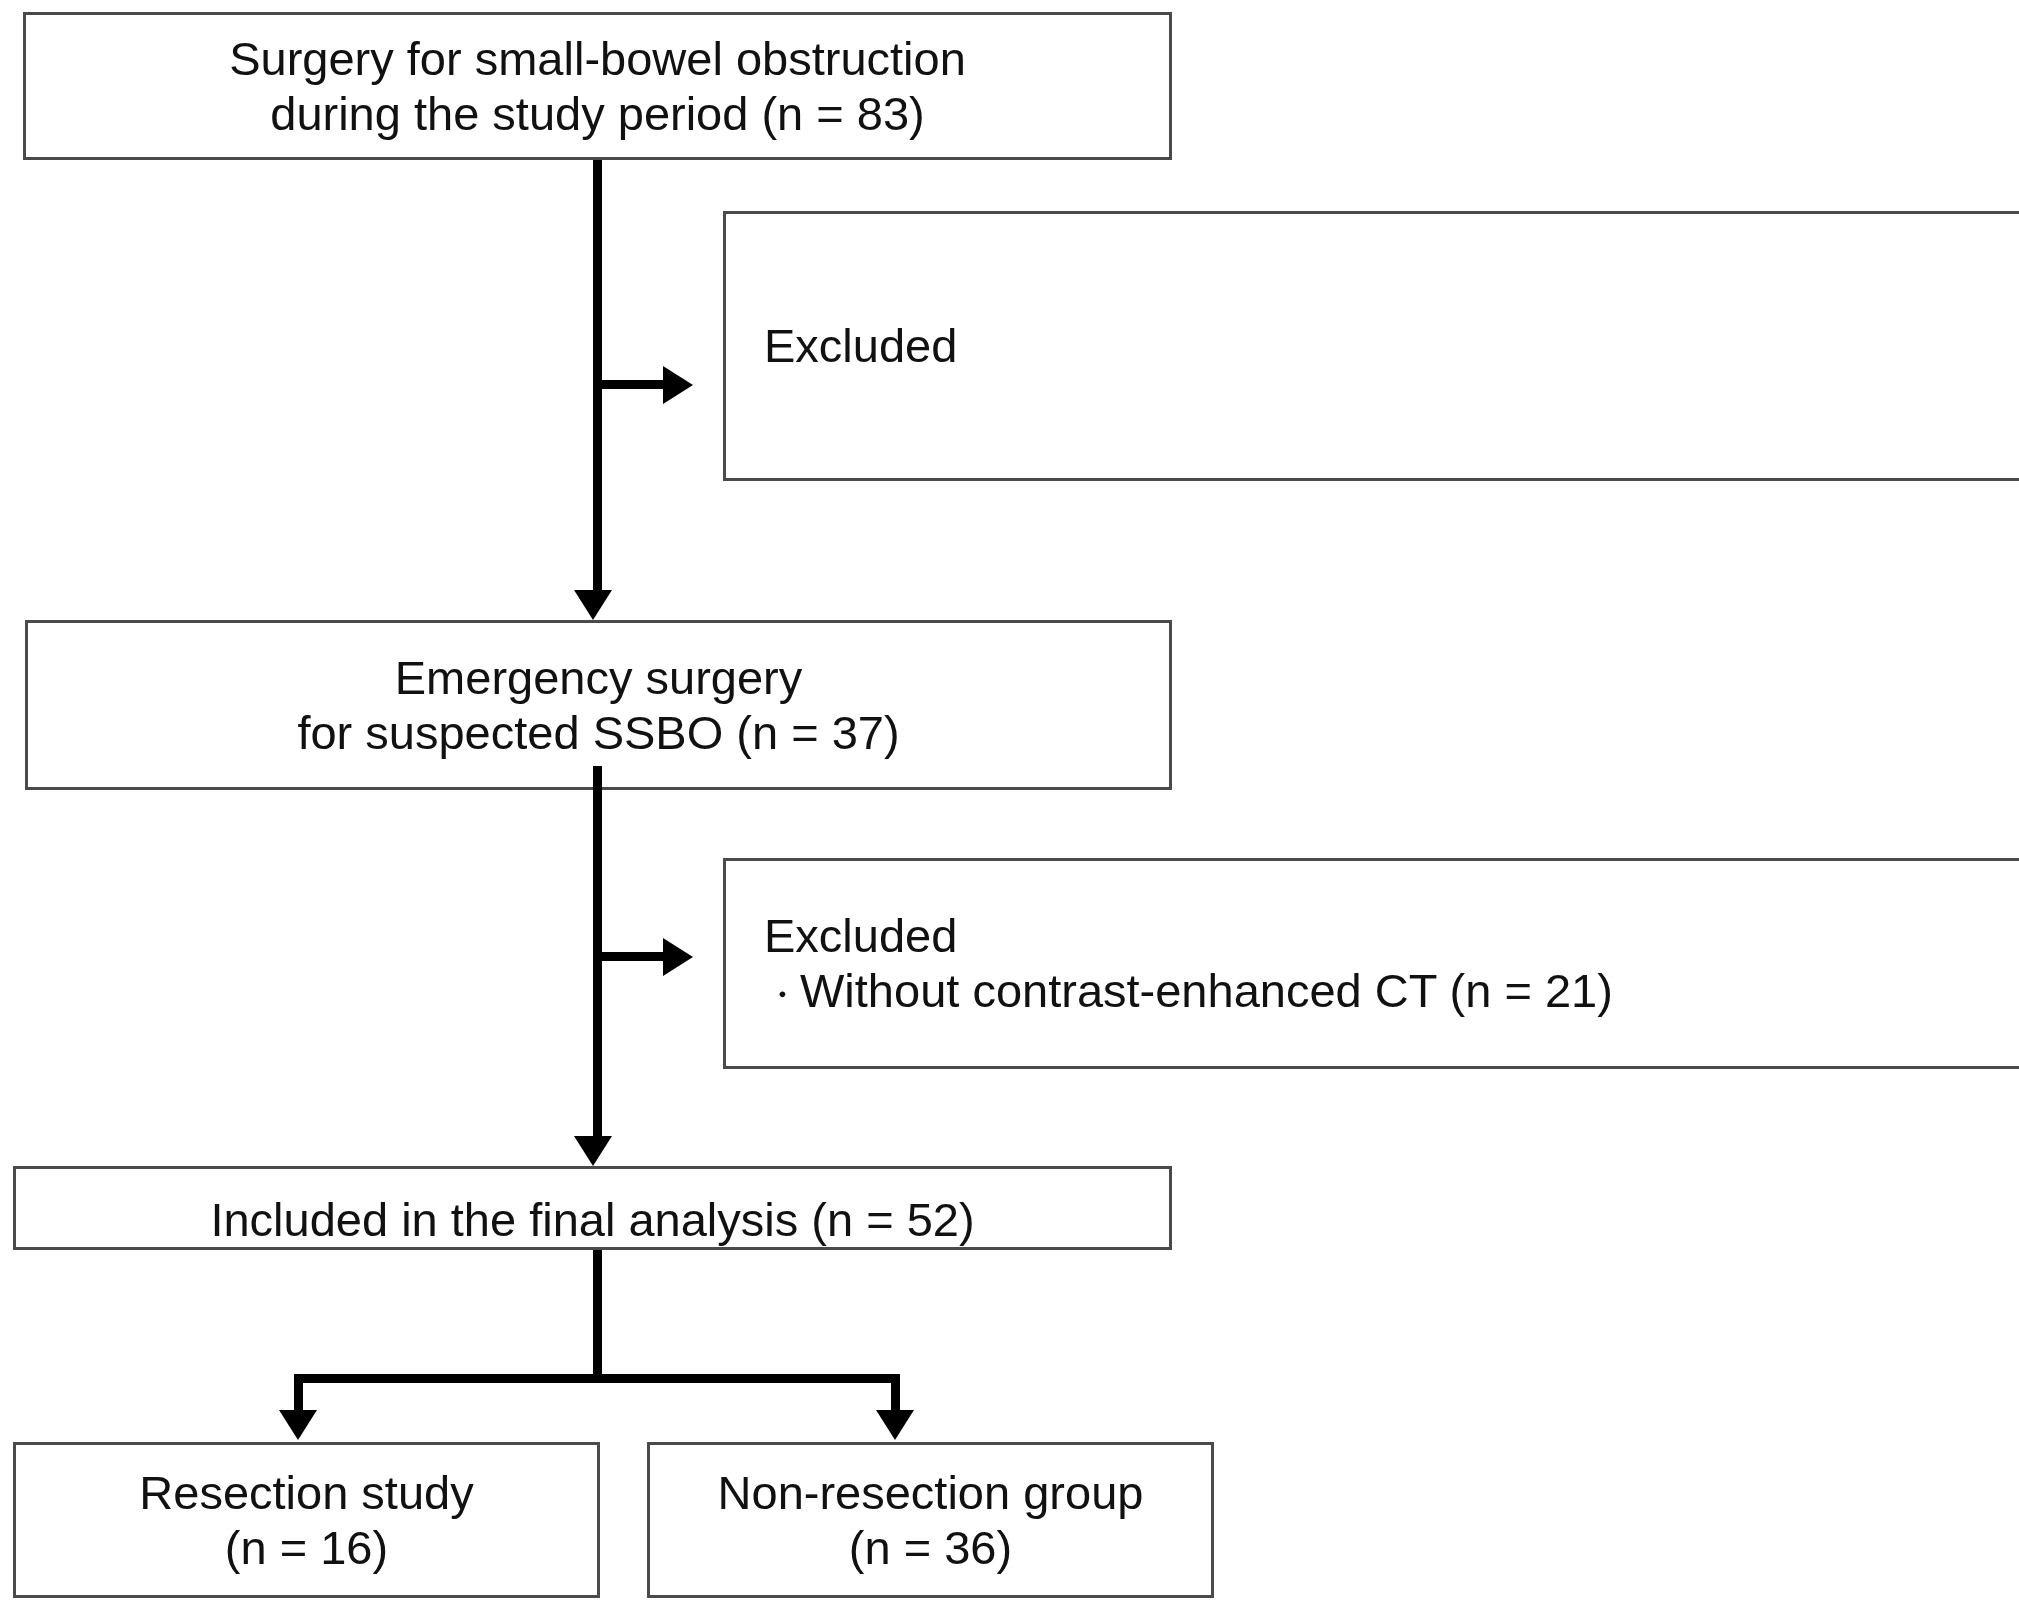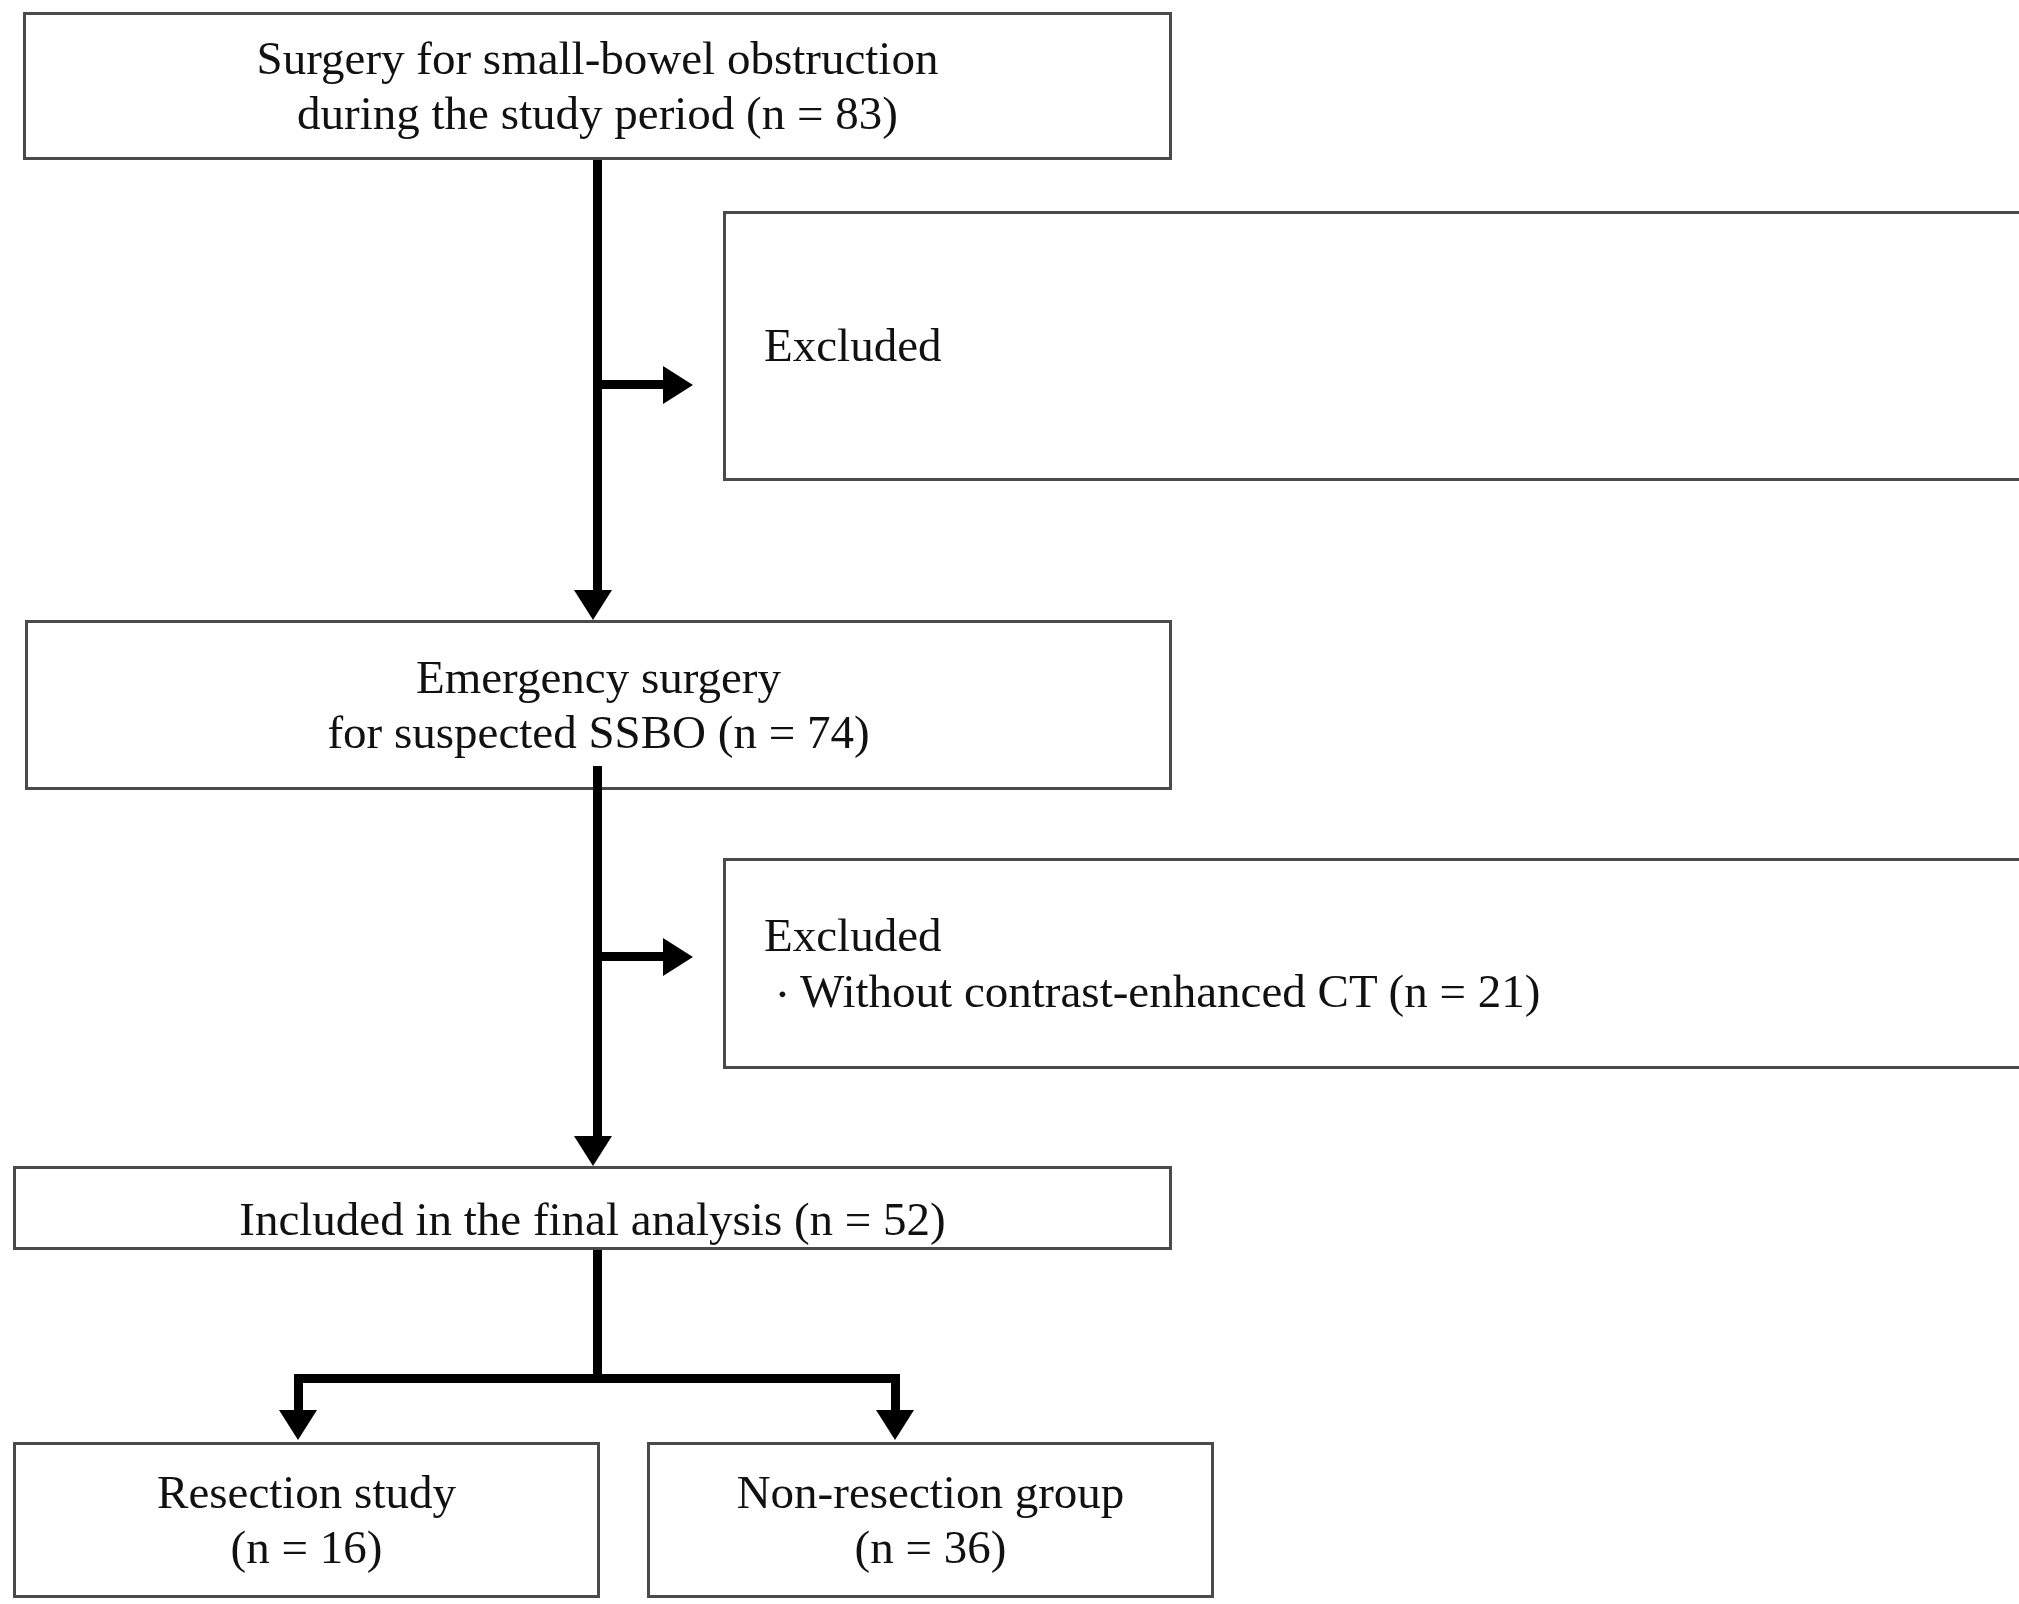--- a/index.html
+++ b/index.html
@@ -5,21 +5,21 @@
   html, body {
     margin: 0;
     padding: 0;
     background: #ffffff;
   }
   #canvas {
     position: relative;
     width: 2019px;
     height: 1604px;
     background: #ffffff;
-    font-family: Liberation Serif, serif;
+    font-family: Liberation Sans, sans-serif;
     color: #111111;
     overflow: hidden;
   }
   .box {
     position: absolute;
     box-sizing: border-box;
     border: 3px solid #4a4a4a;
     background: #ffffff;
     display: flex;
     flex-direction: column;
@@ -95,21 +95,21 @@
 
   <div class="hline" style="left:597px; top:380px; width:68px;"></div>
   <div class="arrow-right" style="left:663px; top:366px;"></div>
 
   <div class="box left pad-l" style="left:695px; top:211px; width:1309px; height:270px;">
     <span class="line">Excluded</span>
   </div>
 
   <div class="box center" style="left:25px; top:620px; width:1147px; height:170px;">
     <span class="line">Emergency surgery</span>
-    <span class="line">for suspected SSBO (n = 74)</span>
+    <span class="line">for suspected SSBO (n = 37)</span>
   </div>
 
   <div class="vline" style="left:593px; top:766px; height:374px;"></div>
   <div class="arrow-down" style="left:574px; top:1136px;"></div>
 
   <div class="hline" style="left:597px; top:952px; width:68px;"></div>
   <div class="arrow-right" style="left:663px; top:938px;"></div>
 
   <div class="box left pad-l" style="left:695px; top:858px; width:1309px; height:211px;">
     <span class="line">Excluded</span>

